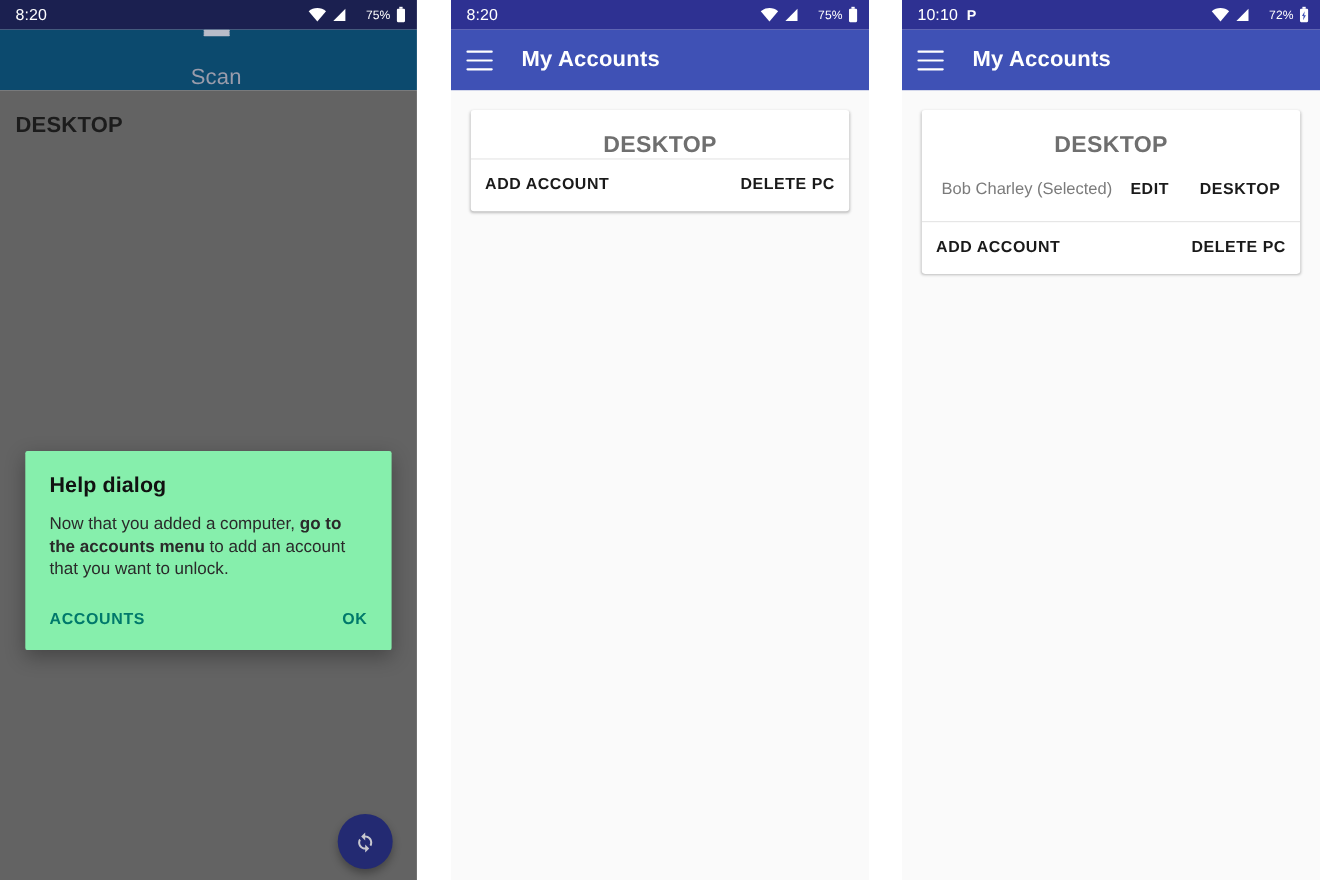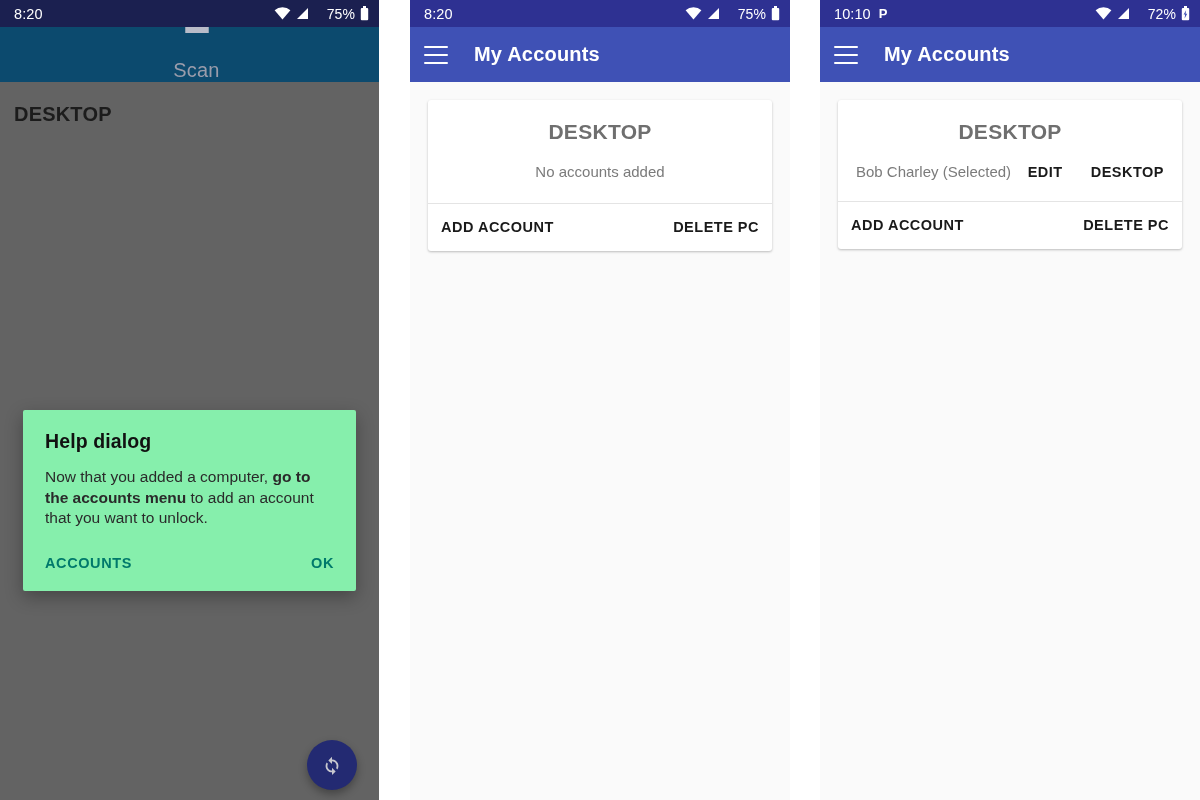--- a/index.html
+++ b/index.html
@@ -51,21 +51,21 @@
     display: inline-flex;
     align-items: center;
     justify-content: center;
     font-size: 13px;
     font-weight: bold;
     line-height: 1;
     color: #ffffff;
   }
 
   .ico { display: inline-block; line-height: 0; }
-  .battery-pct { font-size: 14px; margin-right: 1px; margin-left: 14px; }
+  .battery-pct { font-size: 11px; margin-right: 1px; margin-left: 14px; }
 
   
   .app-bar {
     position: relative;
     height: 55px;
     display: flex;
     align-items: center;
     padding-left: 14px;
     gap: 26px;
   }
@@ -323,21 +323,20 @@
         <span></span>
           <span></span>
           <span></span>
       </div>
       <div class="app-bar-title">My Accounts</div>
     </div>
 
     <div class="accounts-body">
       <div class="pc-card">
         <div class="pc-card-title">DESKTOP</div>
-        <div class="pc-card-empty">No accounts added</div>
         <div class="pc-card-divider"></div>
         <div class="pc-card-actions">
           <button class="card-btn">ADD ACCOUNT</button>
           <button class="card-btn">DELETE PC</button>
         </div>
       </div>
     </div>
   </div>
 
   <div class="panel" id="panel-3">

